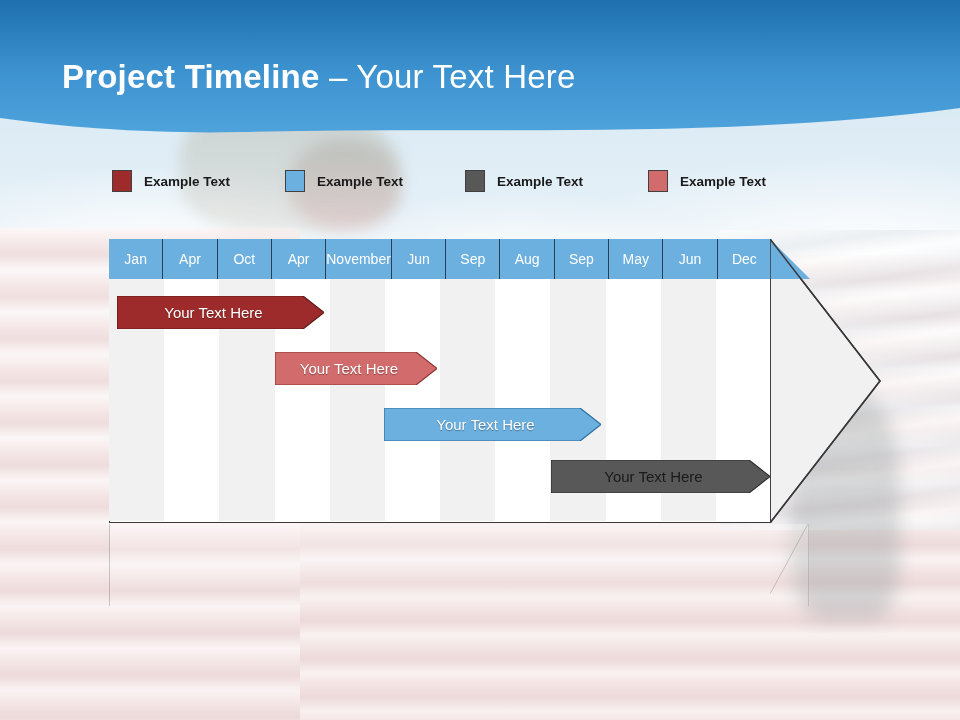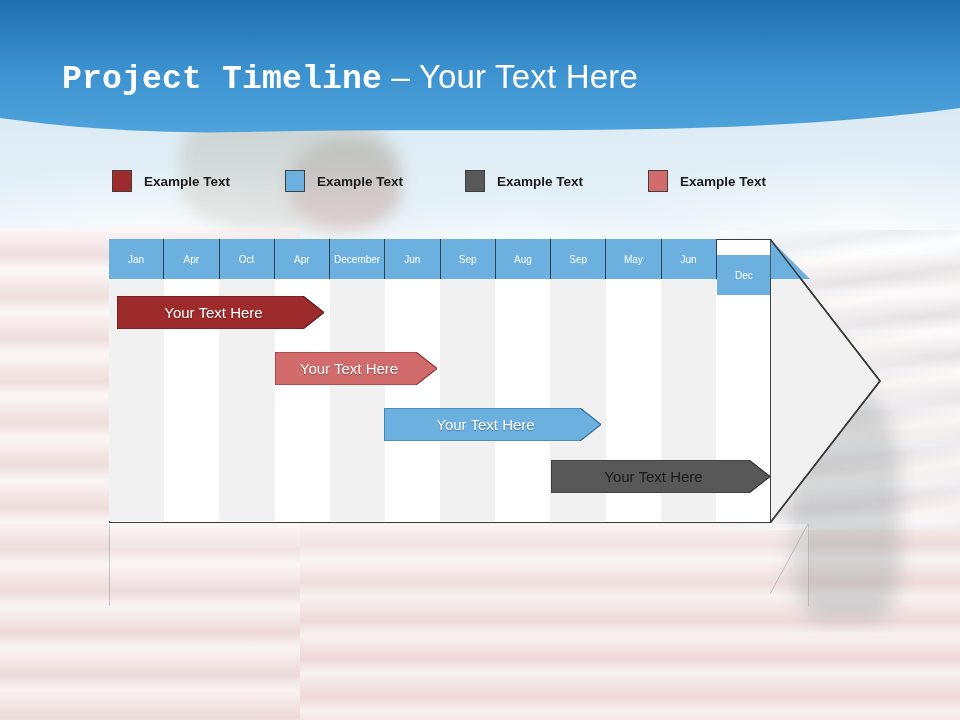--- a/index.html
+++ b/index.html
@@ -100,21 +100,21 @@
 
   .title {
     position: absolute;
     left: 62px;
     top: 58px;
     font-size: 33px;
     color: #ffffff;
     white-space: nowrap;
     letter-spacing: 0.2px;
   }
-  .title .bold { font-weight: bold; font-family: Liberation Mono, monospace; }
+  .title .bold { font-weight: bold; }
   .title .light { font-weight: normal; }
 
   
   .legend {
     position: absolute;
     left: 110px;
     top: 168px;
     width: 760px;
     height: 28px;
   }
@@ -161,24 +161,24 @@
     display: flex;
   }
   .month-cell {
     flex: 1 1 0;
     background: #6cb0e0;
     border-right: 1.5px solid #2b3f52;
     display: flex;
     align-items: center;
     justify-content: center;
     color: #ffffff;
-    font-size: 10px;
+    font-size: 14px;
     height: 40px;
   }
-  .month-cell:last-child { border-right: none; margin-top: 16px; }
+  .month-cell:last-child { border-right: none; }
 
   .body-grid {
     position: absolute;
     left: 0; top: 40px;
     width: 662px;
     height: 242px;
     display: flex;
   }
   .body-col {
     flex: 1 1 0;
@@ -317,21 +317,21 @@
       <div class="body-col"></div>
       <div class="body-col alt"></div>
       <div class="body-col"></div>
     </div>
 
     <div class="months-row">
       <div class="month-cell">Jan</div>
       <div class="month-cell">Apr</div>
       <div class="month-cell">Oct</div>
       <div class="month-cell">Apr</div>
-      <div class="month-cell">December</div>
+      <div class="month-cell">November</div>
       <div class="month-cell">Jun</div>
       <div class="month-cell">Sep</div>
       <div class="month-cell">Aug</div>
       <div class="month-cell">Sep</div>
       <div class="month-cell">May</div>
       <div class="month-cell">Jun</div>
       <div class="month-cell">Dec</div>
     </div>
   </div>
 

